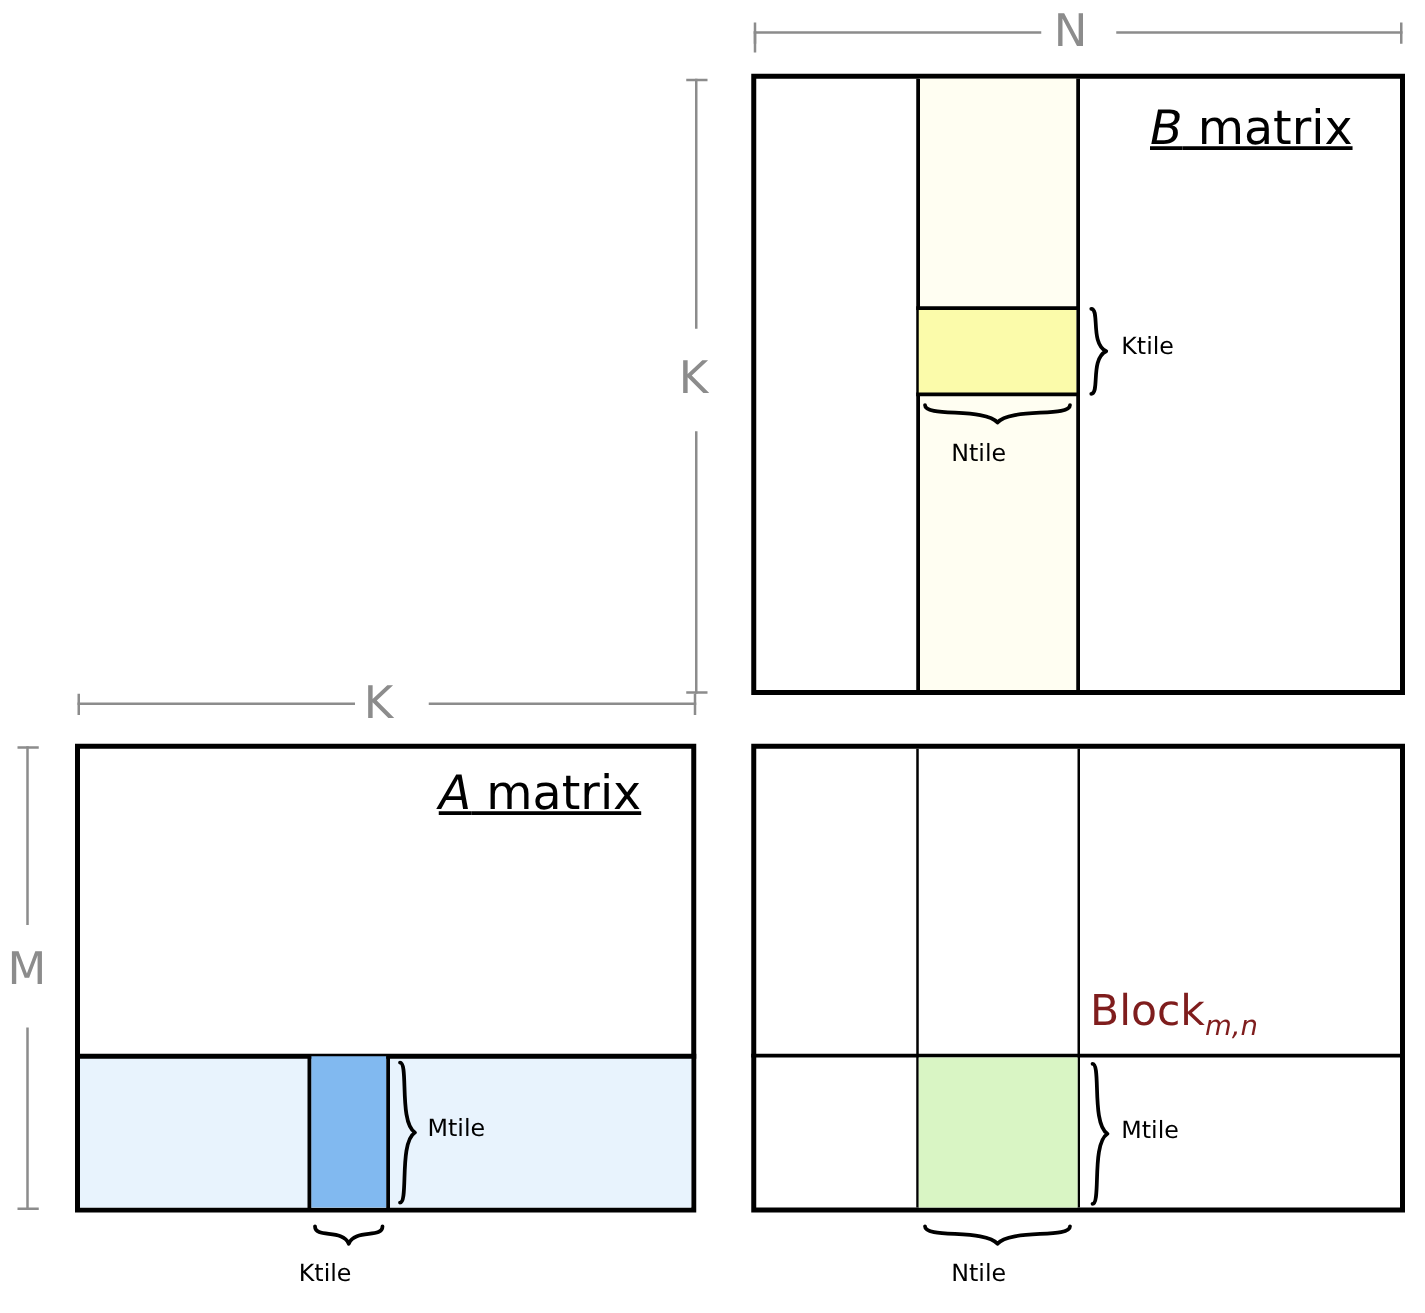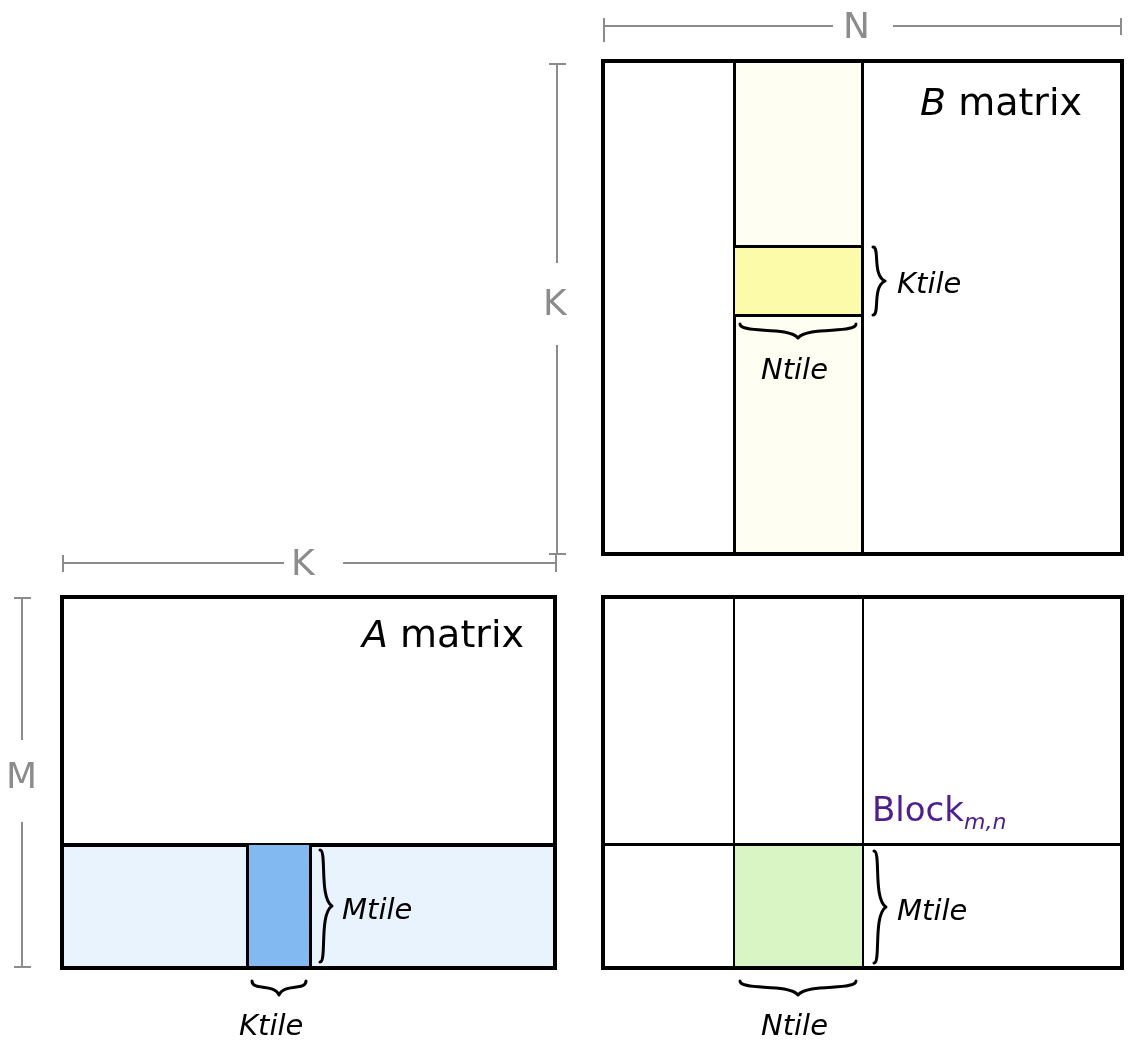--- a/index.html
+++ b/index.html
@@ -75,29 +75,28 @@
   }
   .dim-label {
     position: absolute;
     color: #8c8c8c;
     font-size: 36px;
     line-height: 1;
     white-space: nowrap;
   }
   .brace-label {
     position: absolute;
-    font-size: 29px;
-    font-style: italic;
+    font-size: 19px;
     color: #000000;
     white-space: nowrap;
   }
   .block-label {
     position: absolute;
     font-size: 34px;
-    color: #4c1d95;
+    color: #7f1d1d;
     white-space: nowrap;
   }
   .block-label sub {
     font-style: italic;
     font-size: 22px;
   }
   svg.brace-svg {
     position: absolute;
     overflow: visible;
   }
@@ -131,21 +130,21 @@
 
   <div class="fill" style="left:735px; top:63px; width:126px; height:489px; background:#fffef2;"></div>
 
   <div class="vline" style="left:733px; top:63px; width:3px; height:489px;"></div>
   <div class="vline" style="left:861px; top:63px; width:3px; height:489px;"></div>
 
   <div class="fill" style="left:735px; top:247px; width:126px; height:68px; background:#fbfbaa;"></div>
   <div class="hline" style="left:733px; top:245px; width:131px; height:3px;"></div>
   <div class="hline" style="left:733px; top:314px; width:131px; height:3px;"></div>
 
-  <div class="matrix-title" style="left:920px; top:80px;"><span class="ital">B</span><span> matrix</span></div>
+  <div class="matrix-title" style="left:920px; top:80px;text-decoration:underline;"><span class="ital">B</span><span> matrix</span></div>
 
   <svg class="brace-svg" style="left:868px; top:245px;" width="24" height="72" viewBox="0 0 24 72">
     <path d="M 5 2 C 12 2, 4 30, 17 36 C 4 42, 12 70, 5 70"></path>
   </svg>
   <div class="brace-label" style="left:897px; top:266px;">Ktile</div>
 
   <svg class="brace-svg" style="left:738px; top:320px;" width="120" height="22" viewBox="0 0 120 22">
     <path d="M 2 4 C 2 14, 50 6, 60 18 C 70 6, 118 14, 118 4"></path>
   </svg>
   <div class="brace-label" style="left:761px; top:352px;">Ntile</div>
@@ -164,21 +163,21 @@
 
   <div class="matrix-box" style="left:60px; top:595px; width:497px; height:375px;"></div>
 
   <div class="fill" style="left:64px; top:845px; width:489px; height:121px; background:#e8f3fd;"></div>
   <div class="hline" style="left:60px; top:843px; width:497px; height:4px;"></div>
 
   <div class="fill" style="left:249px; top:845px; width:60px; height:121px; background:#81b9f0;"></div>
   <div class="vline" style="left:246px; top:845px; width:3px; height:123px;"></div>
   <div class="vline" style="left:309px; top:845px; width:3px; height:123px;"></div>
 
-  <div class="matrix-title" style="left:362px; top:612px;"><span class="ital">A</span><span> matrix</span></div>
+  <div class="matrix-title" style="left:351px; top:612px;text-decoration:underline;"><span class="ital">A</span><span> matrix</span></div>
 
   <svg class="brace-svg" style="left:315px; top:848px;" width="24" height="116" viewBox="0 0 24 116">
     <path d="M 5 2 C 12 2, 4 50, 17 58 C 4 66, 12 114, 5 114"></path>
   </svg>
   <div class="brace-label" style="left:342px; top:892px;">Mtile</div>
 
   <svg class="brace-svg" style="left:250px; top:977px;" width="58" height="22" viewBox="0 0 58 22">
     <path d="M 2 4 C 2 14, 24 6, 29 18 C 34 6, 56 14, 56 4"></path>
   </svg>
   <div class="brace-label" style="left:239px; top:1008px;">Ktile</div>

